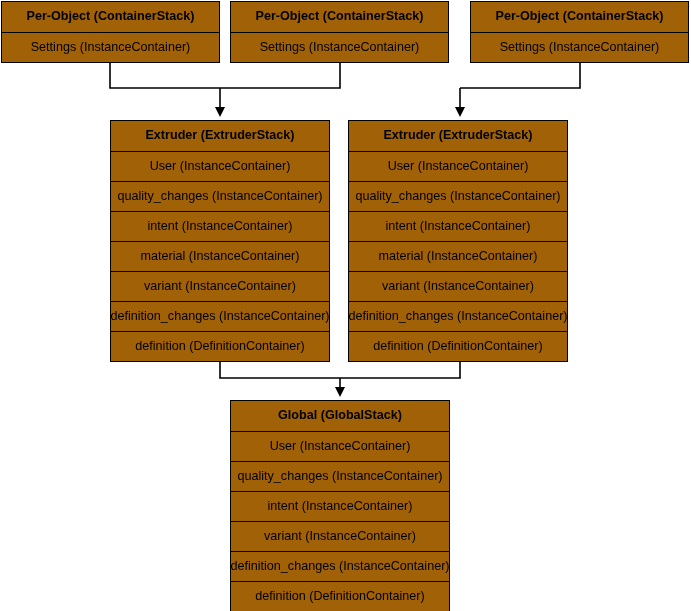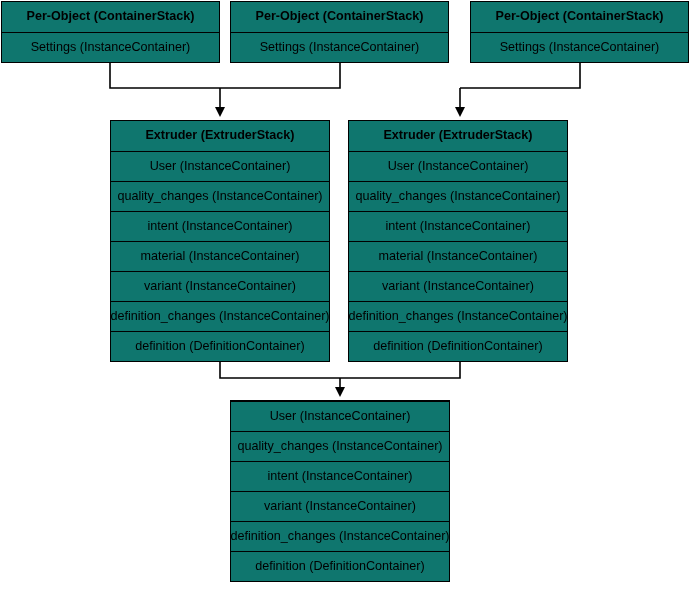--- a/index.html
+++ b/index.html
@@ -12,21 +12,21 @@
     width: 691px;
     height: 611px;
     background: #ffffff;
     font-family: "Liberation Sans", sans-serif;
     overflow: hidden;
   }
   .node {
     position: absolute;
     box-sizing: border-box;
     border: 1.6px solid #000000;
-    background: #0f766e;
+    background: #a16207;
   }
   .row {
     box-sizing: border-box;
     display: flex;
     align-items: center;
     justify-content: center;
     text-align: center;
     color: #000000;
     font-size: 12.6px;
     line-height: 1.1;
@@ -104,20 +104,21 @@
     <div class="row">User (InstanceContainer)</div>
     <div class="row">quality_changes (InstanceContainer)</div>
     <div class="row">intent (InstanceContainer)</div>
     <div class="row">material (InstanceContainer)</div>
     <div class="row">variant (InstanceContainer)</div>
     <div class="row">definition_changes (InstanceContainer)</div>
     <div class="row">definition (DefinitionContainer)</div>
   </div>
 
   <div class="node" style="left:230px; top:400px; width:220px;">
+    <div class="row header">Global (GlobalStack)</div>
     <div class="row">User (InstanceContainer)</div>
     <div class="row">quality_changes (InstanceContainer)</div>
     <div class="row">intent (InstanceContainer)</div>
     <div class="row">variant (InstanceContainer)</div>
     <div class="row">definition_changes (InstanceContainer)</div>
     <div class="row">definition (DefinitionContainer)</div>
   </div>
 
 </div>
 

